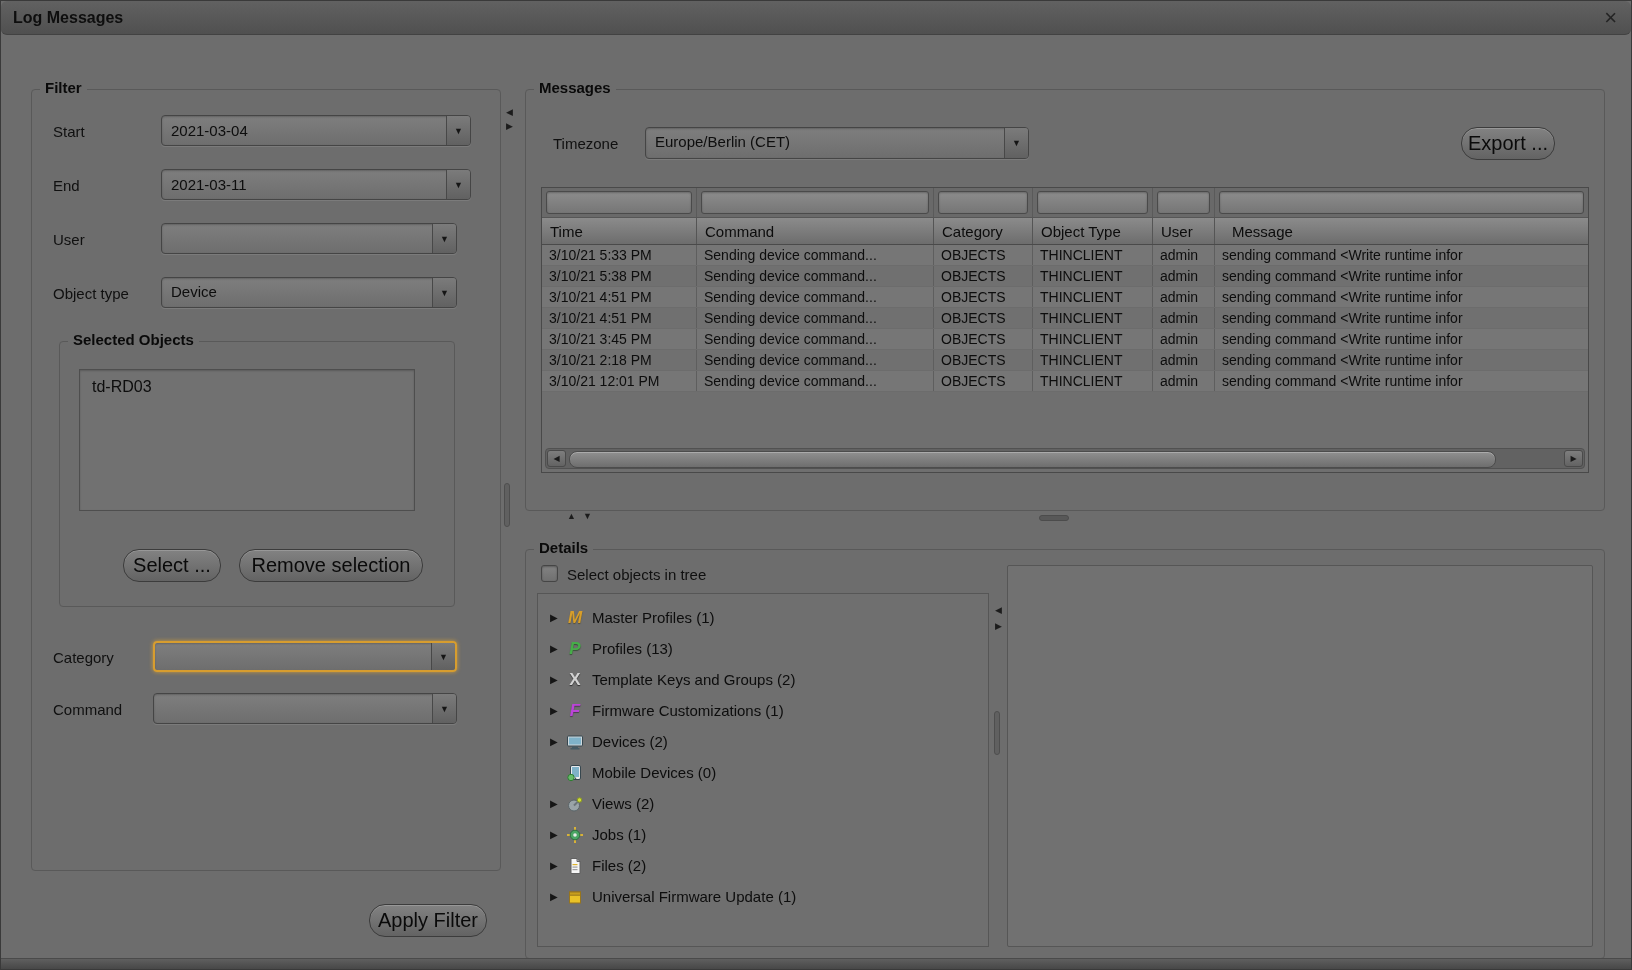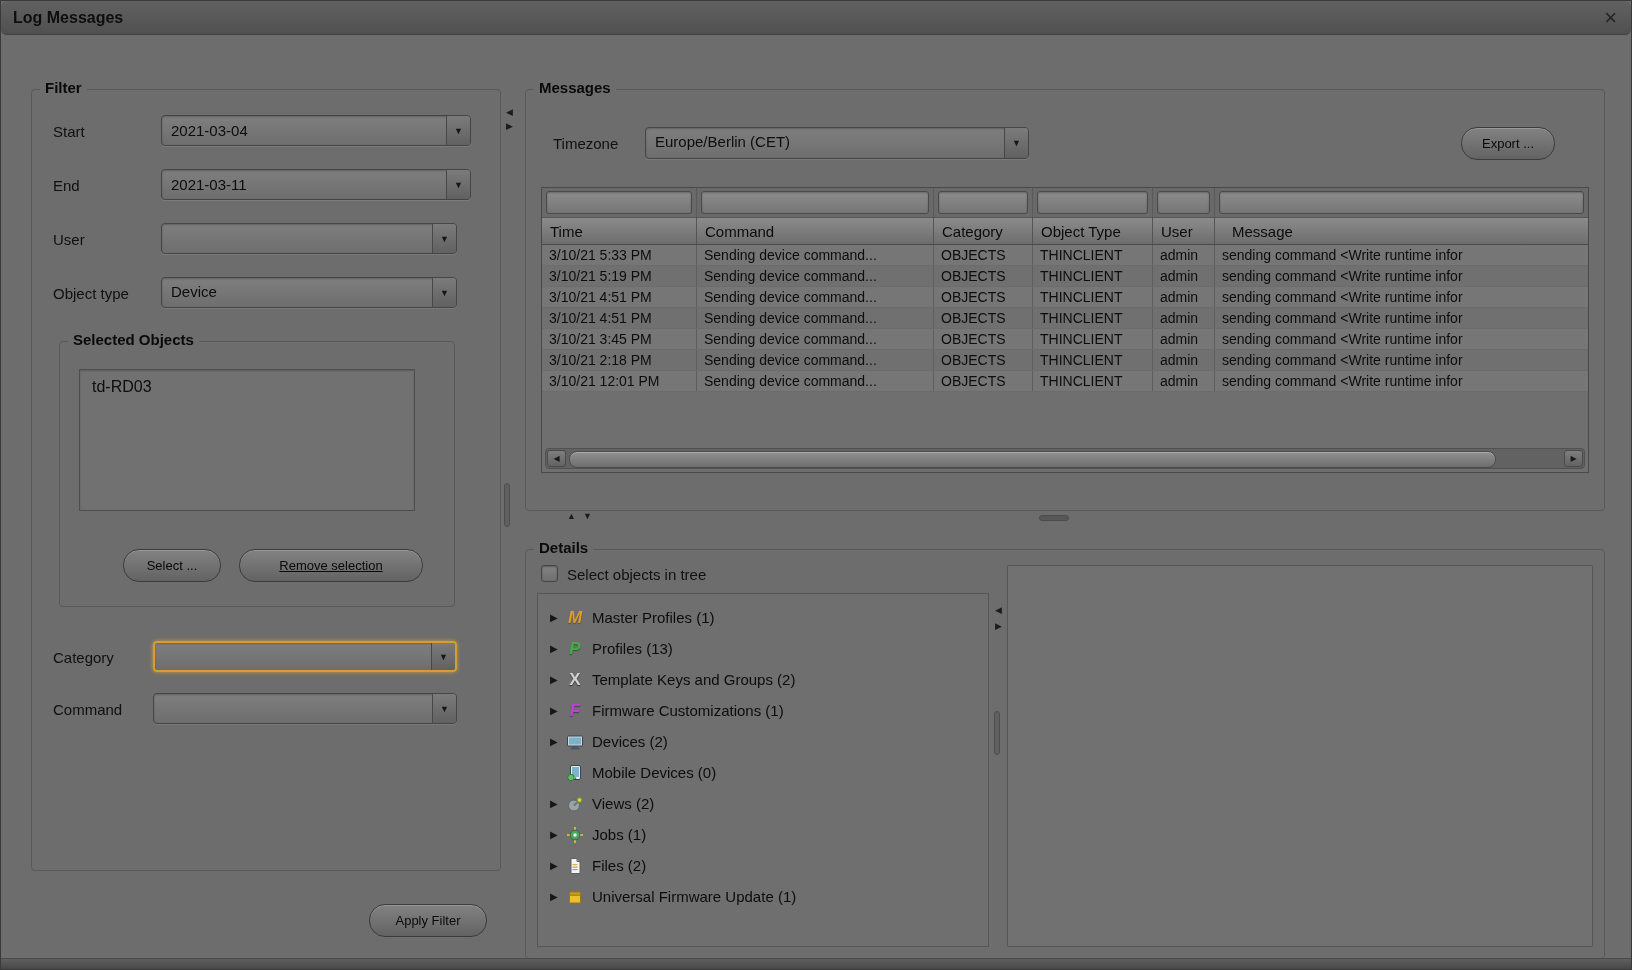--- a/index.html
+++ b/index.html
@@ -23,21 +23,21 @@
   .lbl{position:absolute;font-size:15px;color:#101010;white-space:nowrap;}
 
   
   .combo{position:absolute;height:31px;border:1px solid #454545;border-radius:4px;background:linear-gradient(#7e7e7e,#6e6e6e);display:flex;box-sizing:border-box;box-shadow:inset 0 1px 2px rgba(0,0,0,.22), 0 1px 0 rgba(255,255,255,.10);}
   .combo-value{flex:1;min-width:0;padding:5px 9px 0 9px;font-size:15px;white-space:nowrap;overflow:hidden;}
   .combo-input{flex:1;min-width:0;background:transparent;border:none;outline:none;font:15px "Liberation Sans",sans-serif;color:#0d0d0d;padding:0 9px;}
   .combo-arrow{width:23px;display:flex;align-items:center;justify-content:center;font-size:9px;color:#151515;border-left:1px solid #484848;background:linear-gradient(#7b7b7b,#616161);border-radius:0 3px 3px 0;flex:0 0 auto;}
   .combo.focused{border:2px solid #d79d2f;box-shadow:0 0 4px rgba(222,165,50,.85), inset 0 1px 2px rgba(0,0,0,.2);}
 
   
-  .btn{position:absolute;display:flex;align-items:center;justify-content:center;font-size:13px;color:#0a0a0a;background:linear-gradient(#828282,#636363);border:1px solid #3c3c3c;border-radius:16px;box-shadow:inset 0 1px 0 rgba(255,255,255,.18);box-sizing:border-box;cursor:default;white-space:nowrap;}
+  .btn{position:absolute;display:flex;align-items:center;justify-content:center;font-size:20px;color:#0a0a0a;background:linear-gradient(#828282,#636363);border:1px solid #3c3c3c;border-radius:16px;box-shadow:inset 0 1px 0 rgba(255,255,255,.18);box-sizing:border-box;cursor:default;white-space:nowrap;}
 
   
   .sel-list{position:absolute;border:1px solid #4e4e4e;background:#717171;box-shadow:inset 0 1px 2px rgba(0,0,0,.2);}
   .sel-item{padding:8px 12px;font-size:16px;color:#0d0d0d;}
 
   
   .table{position:absolute;border:1px solid #494949;background:#6f6f6f;box-sizing:border-box;overflow:hidden;}
   .t-filter-row{display:flex;height:30px;background:#696969;border-bottom:1px solid #565656;box-sizing:border-box;}
   .t-fcell{box-sizing:border-box;padding:3px 4px;border-right:1px solid #5a5a5a;flex:0 0 auto;}
   .t-fcell:last-child{border-right:none;flex:1 1 auto;}
@@ -117,21 +117,21 @@
 
   <div class="group" style="left:58px;top:340px;width:396px;height:266px;">
     <span class="group-label">Selected Objects</span>
   </div>
   <div class="sel-list" style="left:78px;top:368px;width:334px;height:140px;">
     <div class="sel-item">td-RD03</div>
   </div>
   <div class="btn" style="left:122px;top:548px;width:98px;height:33px;">
     <span>Select ...</span>
   </div>
-  <div class="btn" style="left:238px;top:548px;width:184px;height:33px;text-decoration:underline;">
+  <div class="btn" style="left:238px;top:548px;width:184px;height:33px;">
     <span>Remove selection</span>
   </div>
 
   <span class="lbl" style="left:52px;top:648px;">Category</span>
   <div class="combo focused" style="left:152px;top:640px;width:304px;">
     <span class="combo-value"></span>
     <span class="combo-arrow">▼</span>
   </div>
 
   <span class="lbl" style="left:52px;top:700px;">Command</span>
@@ -181,21 +181,21 @@
 
     <div class="t-row">
       <div class="t-cell c0">3/10/21 5:33 PM</div>
       <div class="t-cell c1">Sending device command...</div>
       <div class="t-cell c2">OBJECTS</div>
       <div class="t-cell c3">THINCLIENT</div>
       <div class="t-cell c4">admin</div>
       <div class="t-cell">sending command &lt;Write runtime infor</div>
     </div>
     <div class="t-row">
-      <div class="t-cell c0">3/10/21 5:19 PM</div>
+      <div class="t-cell c0">3/10/21 5:38 PM</div>
       <div class="t-cell c1">Sending device command...</div>
       <div class="t-cell c2">OBJECTS</div>
       <div class="t-cell c3">THINCLIENT</div>
       <div class="t-cell c4">admin</div>
       <div class="t-cell">sending command &lt;Write runtime infor</div>
     </div>
     <div class="t-row">
       <div class="t-cell c0">3/10/21 4:51 PM</div>
       <div class="t-cell c1">Sending device command...</div>
       <div class="t-cell c2">OBJECTS</div>

